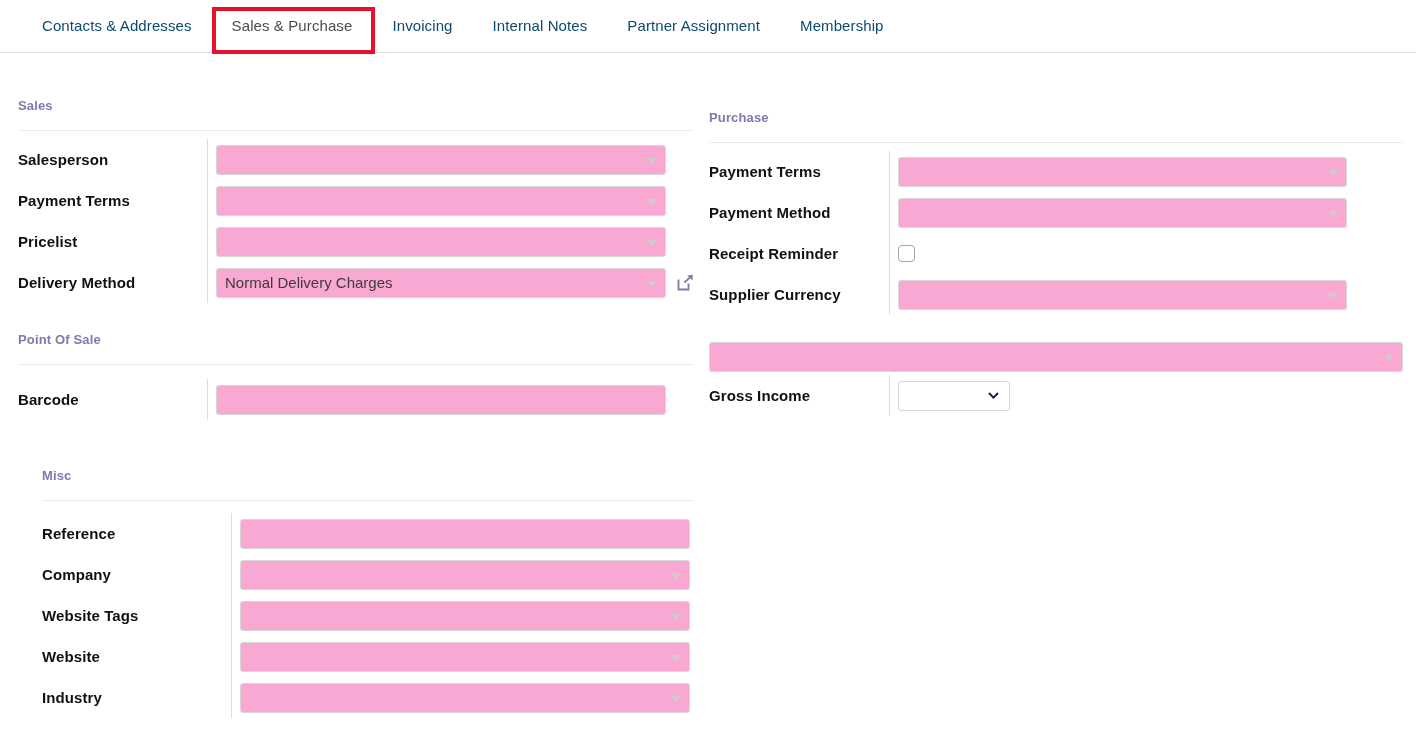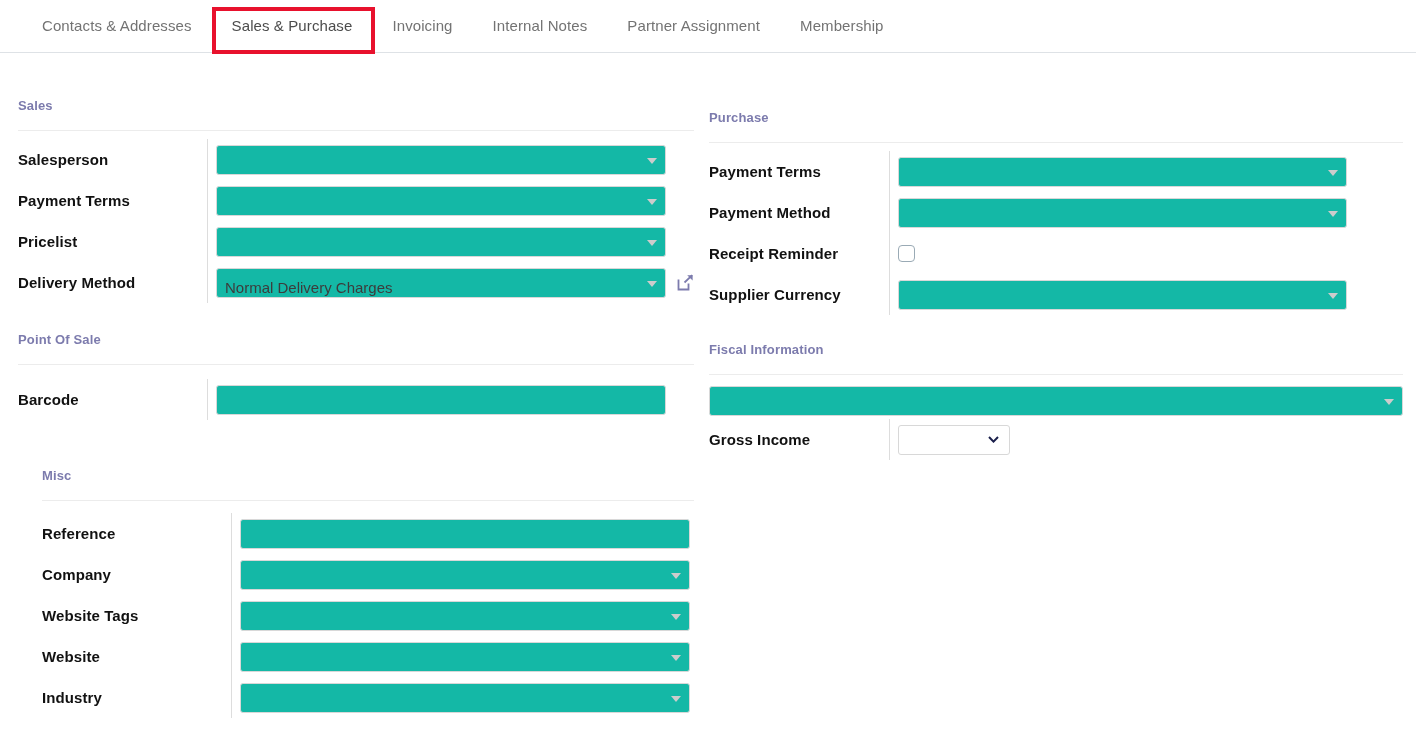--- a/index.html
+++ b/index.html
@@ -26,21 +26,21 @@
   }
   .tabs {
     position: absolute;
     left: 22px; top: 0;
     height: 52px;
     display: flex;
     align-items: center;
   }
   .tab {
     font-size: 15px;
-    color: #737373;
+    color: #0c4a6e;
     padding: 0 20px;
     line-height: 52px;
     white-space: nowrap;
     cursor: pointer;
     letter-spacing: 0.1px;
   }
   .tab.active {
     color: #4c4c4c;
   }
   .tab-highlight {
@@ -107,24 +107,24 @@
   }
 
   .col-left .row-label { width: 189px; }
   .col-right .row-label { width: 180px; }
 
   
   .inp {
     height: 30px;
     border: 1px solid #d8d8d8;
     border-radius: 3px;
-    background: #14b8a6;
+    background: #f9a8d4;
     position: relative;
     display: flex;
-    align-items: flex-end;
+    align-items: center;
     padding: 0 24px 0 8px;
     font-size: 15px;
     color: #333333;
     width: 100%;
   }
   .inp.plain { padding-right: 8px; }
   .inp .val {
     font-size: 15px;
     color: #3c3c3c;
     line-height: 18px;
@@ -377,21 +377,20 @@
                 <span class="val"></span>
                 <span class="caret"></span>
               </div>
             </div>
           </div>
 
         </div>
       </div>
 
       <div class="group" style="margin-top:27px;">
-        <div class="group-title">Fiscal Information</div>
 
         <div class="inp fullfield">
           <span class="val"></span>
           <span class="caret"></span>
         </div>
 
         <div class="rows" style="margin-top:3px;">
           <div class="row">
             <div class="row-label">Gross Income</div>
             <div class="fieldwrap">

